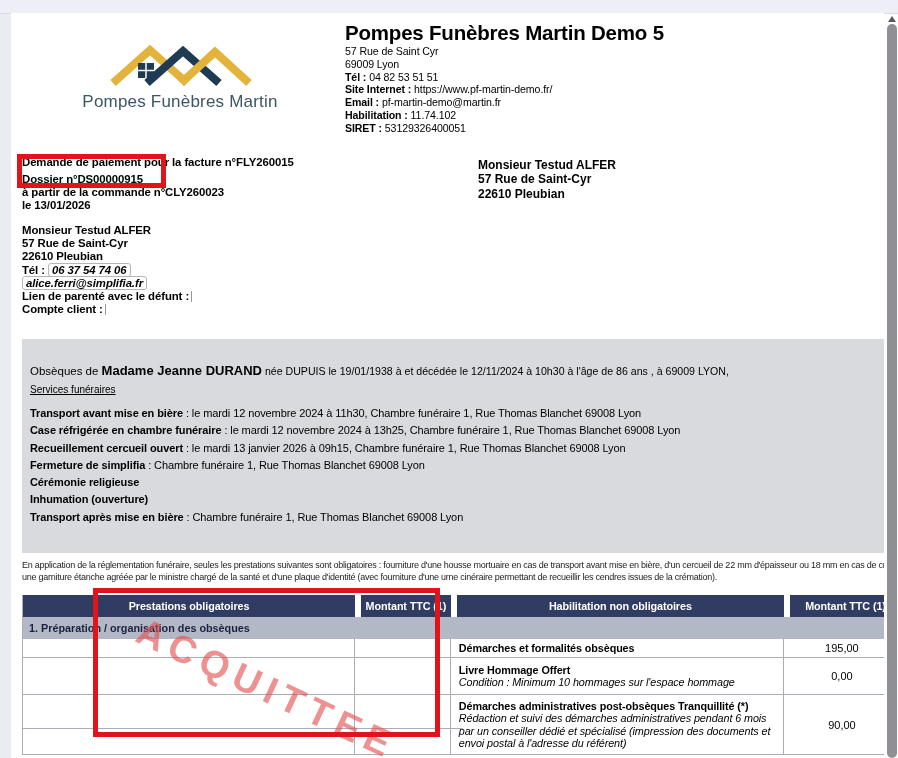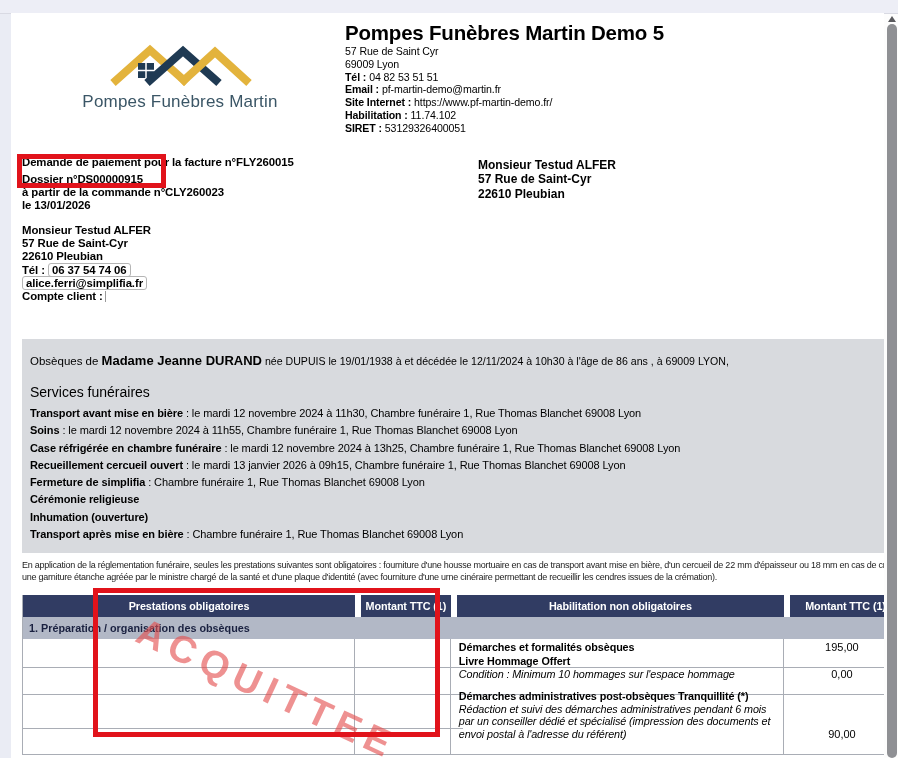--- a/index.html
+++ b/index.html
@@ -22,45 +22,45 @@
   .company-name{font-size:20.5px;font-weight:bold;letter-spacing:-0.2px;}
   .company-line{font-size:10.6px;line-height:12.8px;letter-spacing:-0.1px;}
   .b{font-weight:bold;}
   
   .pay-block{left:11px;top:143px;width:420px;font-size:11.4px;font-weight:bold;letter-spacing:-0.1px;}
   .pay-title{line-height:13px;}
   .pay-line{line-height:13.1px;}
   .pay-gap{height:4px;}
   .client-block{left:11px;top:211px;width:420px;font-size:11.4px;font-weight:bold;letter-spacing:-0.1px;}
   .client-line{line-height:13.2px;}
-  .field-box{border:1px solid #b5b5b5;border-radius:3px;padding:0 3px;}
+  .field-box{border:1px solid #b5b5b5;border-radius:3px;padding:0 3px;font-style:italic;}
   .cursor-tick{display:inline-block;width:1px;height:11px;background:#999;margin-left:2px;vertical-align:-2px;}
   .recipient{left:467px;top:145px;width:260px;font-size:12px;font-weight:bold;line-height:14.3px;}
   
   .red-box-1{left:6px;top:141px;width:139px;height:24px;border:5px solid #e1131b;}
   .red-box-2{left:82px;top:575px;width:347px;height:149px;border:5px solid #e1131b;box-sizing:border-box;z-index:30;}
   
   .gray-section{left:11px;top:326px;width:862px;height:214px;background:#d8dade;}
-  .deceased-line{position:absolute;left:8px;top:14px;width:846px;font-size:11.5px;white-space:nowrap;}
+  .deceased-line{position:absolute;left:8px;top:24px;width:846px;font-size:11.5px;white-space:nowrap;}
   .deceased-name{font-weight:bold;font-size:13px;}
   .deceased-suffix{font-size:10.6px;}
-  .services-heading{position:absolute;left:8px;top:45px;font-size:14px;}
+  .services-heading{position:absolute;left:8px;top:45px;font-size:10px;text-decoration:underline;}
   .services-list{position:absolute;left:8px;top:66px;width:846px;}
   .service-line{font-size:11px;line-height:17.3px;white-space:nowrap;letter-spacing:-0.1px;}
   
   .legal-1{left:11px;top:547px;width:1400px;font-size:9px;letter-spacing:-0.25px;color:#1c1c1c;white-space:nowrap;}
   .legal-2{left:11px;top:558.5px;width:1400px;font-size:9px;letter-spacing:-0.25px;color:#1c1c1c;white-space:nowrap;}
   
   .ptable{left:11px;top:582px;width:879px;border-left:1px solid #a9adb5;box-sizing:border-box;}
   .t-header{display:flex;height:22px;background:#313c63;color:#fff;font-weight:bold;font-size:10.8px;}
   .th{display:flex;align-items:center;justify-content:center;box-sizing:border-box;border-left:6px solid #ffffff;letter-spacing:-0.1px;}
   .th:first-child{border-left:none;}
   .t-section{height:22px;background:#b2b8c6;color:#1a2140;font-weight:bold;font-size:10.8px;display:flex;align-items:center;padding-left:6px;box-sizing:border-box;border-right:1px solid #a9adb5;}
   .t-row{display:flex;background:#fff;}
-  .td{box-sizing:border-box;border-right:1px solid #a9adb5;border-bottom:1px solid #a9adb5;display:flex;flex-direction:column;justify-content:flex-end;padding:14px 8px;}
+  .td{box-sizing:border-box;border-right:1px solid #a9adb5;border-bottom:1px solid #a9adb5;display:flex;flex-direction:column;justify-content:center;padding:2px 8px;}
   .c1{width:341px;} .c2{width:98px;} .c3{width:342px;} .c4{width:120px;}
   .r1{height:19px;} .r2{height:37px;} .r3{height:60px;}
   .cell-name{font-size:10.8px;font-weight:bold;letter-spacing:-0.1px;line-height:12.5px;}
   .cell-cond{font-size:10.8px;font-style:italic;letter-spacing:-0.1px;line-height:12.5px;}
   .amount{align-items:center;font-size:11px;}
   .extra-left-line{position:absolute;left:0px;top:133px;width:440px;height:1px;background:#a9adb5;}
   
   .stamp{left:137px;top:597px;transform:rotate(25deg);transform-origin:0 0;font-size:38px;font-weight:bold;letter-spacing:7px;color:rgba(228,77,77,0.62);z-index:20;white-space:nowrap;}
 </style>
 </head>
@@ -83,57 +83,57 @@
         <line x1="33" y1="32.5" x2="49" y2="32.5" stroke="#fff" stroke-width="1.5"></line>
       </svg>
       <div class="logo-text">Pompes Funèbres Martin</div>
     </div>
 
     <div class="abs company">
       <div class="company-name">Pompes Funèbres Martin Demo 5</div>
       <div class="company-line">57 Rue de Saint Cyr</div>
       <div class="company-line">69009 Lyon</div>
       <div class="company-line"><span class="b">Tél : </span><span>04 82 53 51 51</span></div>
+      <div class="company-line"><span class="b">Site Internet : </span><span>https://www.pf-martin-demo.fr/</span></div>
       <div class="company-line"><span class="b">Email : </span><span>pf-martin-demo@martin.fr</span></div>
-      <div class="company-line"><span class="b">Site Internet : </span><span>https://www.pf-martin-demo.fr/</span></div>
       <div class="company-line"><span class="b">Habilitation : </span><span>11.74.102</span></div>
       <div class="company-line"><span class="b">SIRET : </span><span>53129326400051</span></div>
     </div>
 
     <div class="abs pay-block">
       <div class="pay-title">Demande de paiement pour la facture n°FLY260015</div>
       <div class="pay-gap"></div>
       <div class="pay-line">Dossier n°DS00000915</div>
       <div class="pay-line">à partir de la commande n°CLY260023</div>
       <div class="pay-line">le 13/01/2026</div>
     </div>
 
     <div class="abs client-block">
       <div class="client-line">Monsieur Testud ALFER</div>
       <div class="client-line">57 Rue de Saint-Cyr</div>
       <div class="client-line">22610 Pleubian</div>
       <div class="client-line"><span>Tél : </span><span class="field-box">06 37 54 74 06</span></div>
       <div class="client-line"><span class="field-box">alice.ferri@simplifia.fr</span></div>
+      <div class="client-line"><span>Lien de parenté avec le défunt :</span><span class="cursor-tick"></span></div>
       <div class="client-line"><span>Compte client :</span><span class="cursor-tick"></span></div>
     </div>
 
     <div class="abs recipient">
       <div>Monsieur Testud ALFER</div>
       <div>57 Rue de Saint-Cyr</div>
       <div>22610 Pleubian</div>
     </div>
 
     <div class="abs gray-section">
       <div class="deceased-line">
         <span>Obsèques de </span><span class="deceased-name">Madame Jeanne DURAND</span><span class="deceased-suffix"> née DUPUIS le 19/01/1938 à et décédée le 12/11/2024 à 10h30 à l'âge de 86 ans , à 69009 LYON,</span>
       </div>
       <div class="services-heading">Services funéraires</div>
       <div class="services-list">
         <div class="service-line"><span class="b">Transport avant mise en bière</span><span> : le mardi 12 novembre 2024 à 11h30, Chambre funéraire 1, Rue Thomas Blanchet 69008 Lyon</span></div>
-        <div class="service-line"><span class="b">Soins</span><span> : le mardi 12 novembre 2024 à 11h55, Chambre funéraire 1, Rue Thomas Blanchet 69008 Lyon</span></div>
         <div class="service-line"><span class="b">Case réfrigérée en chambre funéraire</span><span> : le mardi 12 novembre 2024 à 13h25, Chambre funéraire 1, Rue Thomas Blanchet 69008 Lyon</span></div>
         <div class="service-line"><span class="b">Recueillement cercueil ouvert</span><span> : le mardi 13 janvier 2026 à 09h15, Chambre funéraire 1, Rue Thomas Blanchet 69008 Lyon</span></div>
         <div class="service-line"><span class="b">Fermeture de simplifia</span><span> : Chambre funéraire 1, Rue Thomas Blanchet 69008 Lyon</span></div>
         <div class="service-line"><span class="b">Cérémonie religieuse</span><span></span></div>
         <div class="service-line"><span class="b">Inhumation (ouverture)</span><span></span></div>
         <div class="service-line"><span class="b">Transport après mise en bière</span><span> : Chambre funéraire 1, Rue Thomas Blanchet 69008 Lyon</span></div>
       </div>
     </div>
 
     <div class="abs legal-1">En application de la réglementation funéraire, seules les prestations suivantes sont obligatoires : fourniture d'une housse mortuaire en cas de transport avant mise en bière, d'un cercueil de 22 mm d'épaisseur ou 18 mm en cas de crémation avec</div>

